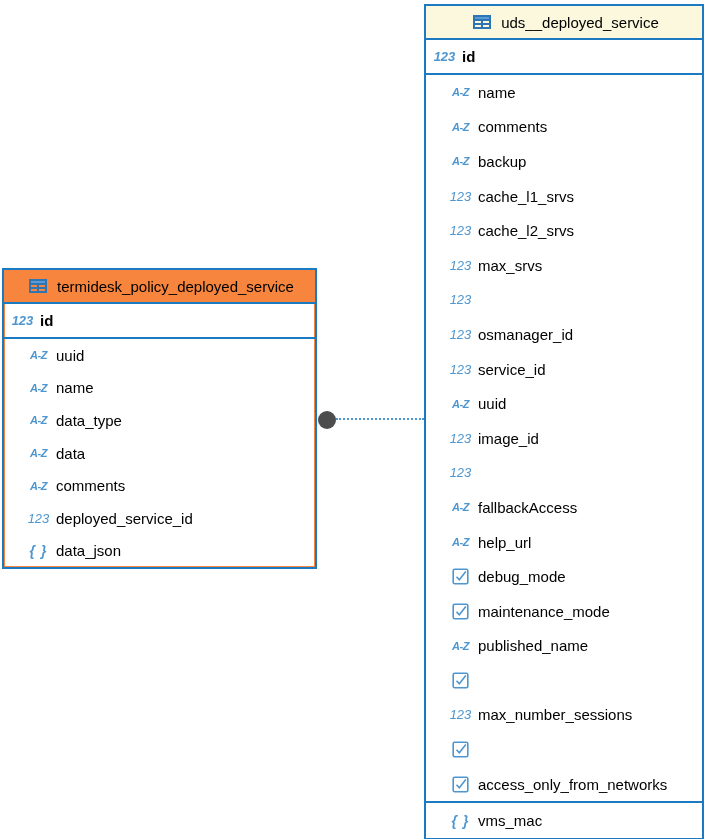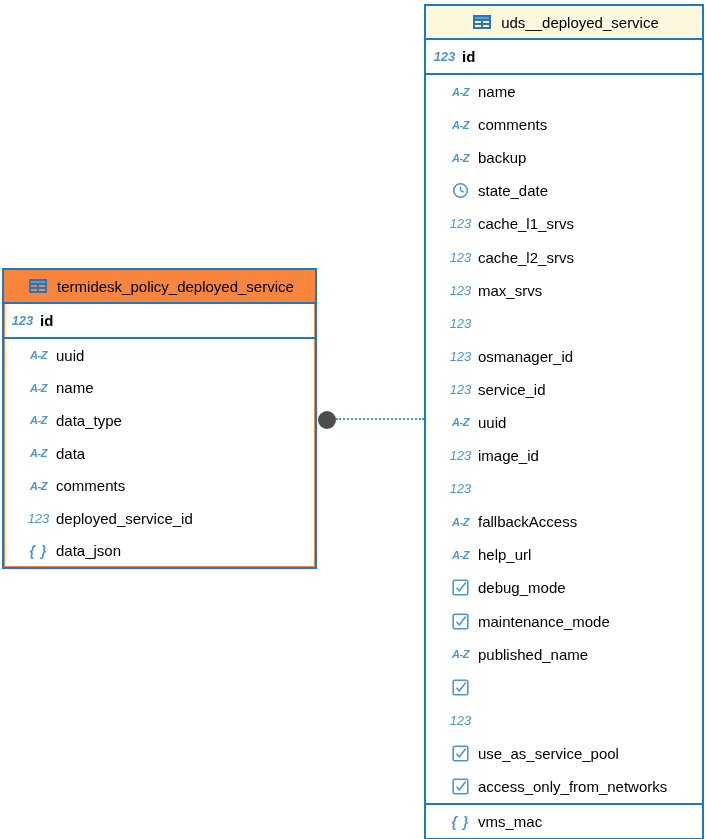--- a/index.html
+++ b/index.html
@@ -180,30 +180,20 @@
         </div>
         <div class="col-row">
           <span class="ic ic-az">A-Z</span>
           <span>comments</span>
         </div>
         <div class="col-row">
           <span class="ic ic-az">A-Z</span>
           <span>backup</span>
         </div>
         <div class="col-row">
-          <span class="ic">
-            <svg width="17" height="17" viewBox="0 0 17 17">
-              <circle cx="8.5" cy="8.5" r="6.8" fill="none" stroke="#4e96cf" stroke-width="1.6"></circle>
-              <line x1="8.5" y1="8.5" x2="8.5" y2="4.6" stroke="#4e96cf" stroke-width="1.5"></line>
-              <line x1="8.5" y1="8.5" x2="11.6" y2="10.2" stroke="#4e96cf" stroke-width="1.5"></line>
-            </svg>
-          </span>
-          <span>state_date</span>
-        </div>
-        <div class="col-row">
           <span class="ic ic-num">123</span>
           <span>cache_l1_srvs</span>
         </div>
         <div class="col-row">
           <span class="ic ic-num">123</span>
           <span>cache_l2_srvs</span>
         </div>
         <div class="col-row">
           <span class="ic ic-num">123</span>
           <span>max_srvs</span>
@@ -263,29 +253,29 @@
         <div class="col-row">
           <span class="ic">
             <svg width="17" height="17" viewBox="0 0 17 17">
               <rect x="1.2" y="1.2" width="14.6" height="14.6" rx="1.5" fill="none" stroke="#4e96cf" stroke-width="1.6"></rect>
               <polyline points="4.5,8.8 7.3,11.8 13.8,3.6" fill="none" stroke="#4e96cf" stroke-width="1.6"></polyline>
             </svg>
           </span>
         </div>
         <div class="col-row">
           <span class="ic ic-num">123</span>
-        </div>
-        <div class="col-row">
-          <span class="ic">
-            <svg width="17" height="17" viewBox="0 0 17 17">
-              <rect x="1.2" y="1.2" width="14.6" height="14.6" rx="1.5" fill="none" stroke="#4e96cf" stroke-width="1.6"></rect>
-              <polyline points="4.5,8.8 7.3,11.8 13.8,3.6" fill="none" stroke="#4e96cf" stroke-width="1.6"></polyline>
-            </svg>
-          </span>
-          <span>use_as_service_pool</span>
+          <span>max_number_sessions</span>
+        </div>
+        <div class="col-row">
+          <span class="ic">
+            <svg width="17" height="17" viewBox="0 0 17 17">
+              <rect x="1.2" y="1.2" width="14.6" height="14.6" rx="1.5" fill="none" stroke="#4e96cf" stroke-width="1.6"></rect>
+              <polyline points="4.5,8.8 7.3,11.8 13.8,3.6" fill="none" stroke="#4e96cf" stroke-width="1.6"></polyline>
+            </svg>
+          </span>
         </div>
         <div class="col-row">
           <span class="ic">
             <svg width="17" height="17" viewBox="0 0 17 17">
               <rect x="1.2" y="1.2" width="14.6" height="14.6" rx="1.5" fill="none" stroke="#4e96cf" stroke-width="1.6"></rect>
               <polyline points="4.5,8.8 7.3,11.8 13.8,3.6" fill="none" stroke="#4e96cf" stroke-width="1.6"></polyline>
             </svg>
           </span>
           <span>access_only_from_networks</span>
         </div>

